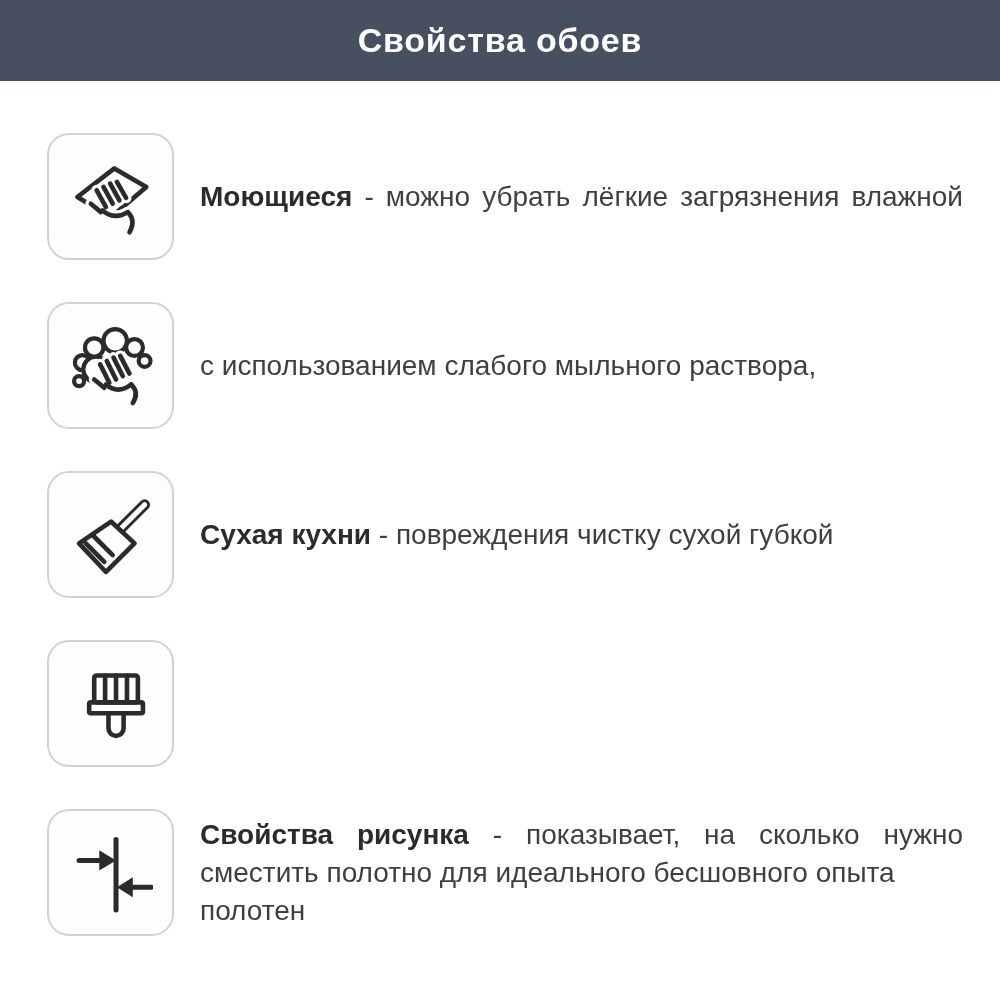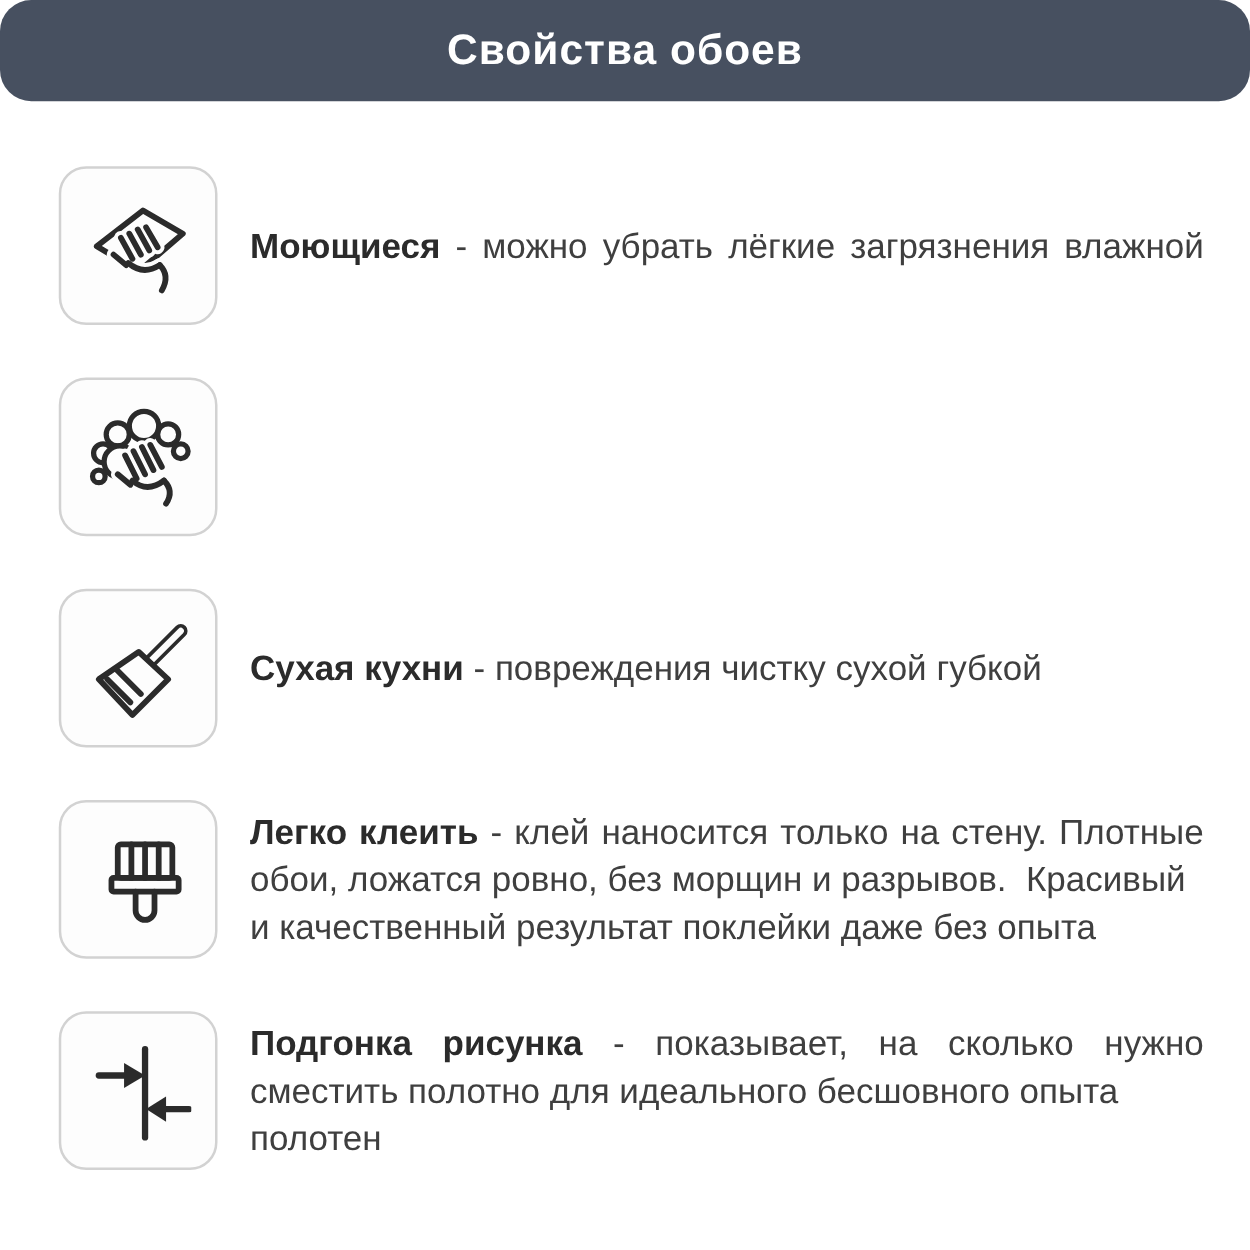--- a/index.html
+++ b/index.html
@@ -6,21 +6,21 @@
   html,body { margin:0; padding:0; }
   body {
     width:1000px; height:1000px;
     background:#ffffff;
     font-family:"Liberation Sans", sans-serif;
     overflow:hidden;
   }
   .header {
     height:81px;
     background:#475060;
-    display:flex; align-items:center; justify-content:center;border-radius:25px;
+    display:flex; align-items:center; justify-content:center;
   }
   .header h1 {
     margin:0;
     color:#ffffff;
     font-size:34px;
     font-weight:bold;
     letter-spacing:0.8px;
   }
   .content { padding:52px 30px 0 47px; }
   .row {
@@ -118,20 +118,21 @@
             <path d="M56 66 L45 44"></path>
             <path d="M64 62 L53 40"></path>
             <path d="M72 59 L61 38"></path>
           <path d="M42 76 L30 66"></path>
             <path d="M44 72 Q58 84 74 72"></path>
             <path d="M74 72 Q84 82 76 94"></path>
         </g>
       </svg>
     </div>
     <div class="text">
+      <div class="line">с использованием слабого мыльного раствора,</div>
     </div>
   </div>
 
   <div class="row">
     <div class="icon-box">
       <svg width="84" height="84" viewBox="0 0 100 100">
         <path d="M90 14 L60 44" stroke="#2b2b2b" stroke-width="13" stroke-linecap="round" fill="none"></path>
         <path d="M90 14 L60 44" stroke="#fdfdfd" stroke-width="6" stroke-linecap="round" fill="none"></path>
         <path class="headfill" d="M50 34 L78 60 L44 94 L12 60 Z"></path>
         <path class="ic" d="M28 50 L52 74" stroke-width="4.5"></path>
@@ -147,36 +148,31 @@
     <div class="icon-box">
       <svg width="84" height="84" viewBox="0 0 100 100">
         <rect class="ic" x="30" y="16" width="52" height="32" rx="3"></rect>
         <path class="ic" d="M43 16 V48"></path>
         <path class="ic" d="M56 16 V48"></path>
         <path class="ic" d="M69 16 V48"></path>
         <rect class="ic" x="24" y="48" width="64" height="13" rx="2"></rect>
         <path class="ic" d="M47 61 V79 a9 9 0 0 0 18 0 V61"></path>
       </svg>
     </div>
-    <div class="text">
-      <div class="line l1 just"><b class="title">Легко клеить</b> <span>- клей наносится только на стену. Плотные</span></div>
-      <div class="line">обои, ложатся ровно, без морщин и разрывов.  Красивый</div>
-      <div class="line">и качественный результат поклейки даже без опыта</div>
-    </div>
   </div>
 
   <div class="row">
     <div class="icon-box">
       <svg width="84" height="84" viewBox="0 0 100 100">
         <path d="M56 10 V94" stroke="#2b2b2b" stroke-width="6" stroke-linecap="round" fill="none"></path>
         <path d="M12 35 H36" stroke="#2b2b2b" stroke-width="6" stroke-linecap="round" fill="none"></path>
         <polygon class="fillhead" points="36,23 56,35 36,47"></polygon>
         <path d="M98 67 H76" stroke="#2b2b2b" stroke-width="6" stroke-linecap="round" fill="none"></path>
         <polygon class="fillhead" points="76,55 57,67 76,79"></polygon>
       </svg>
     </div>
     <div class="text">
-      <div class="line l1 just"><b class="title">Подгонка рисунка</b> <span>- показывает, на сколько нужно</span></div>
+      <div class="line l1 just"><b class="title">Свойства рисунка</b> <span>- показывает, на сколько нужно</span></div>
       <div class="line">сместить полотно для идеального бесшовного опыта полотен</div>
     </div>
   </div>
 
 </div>
 
 </body></html>

